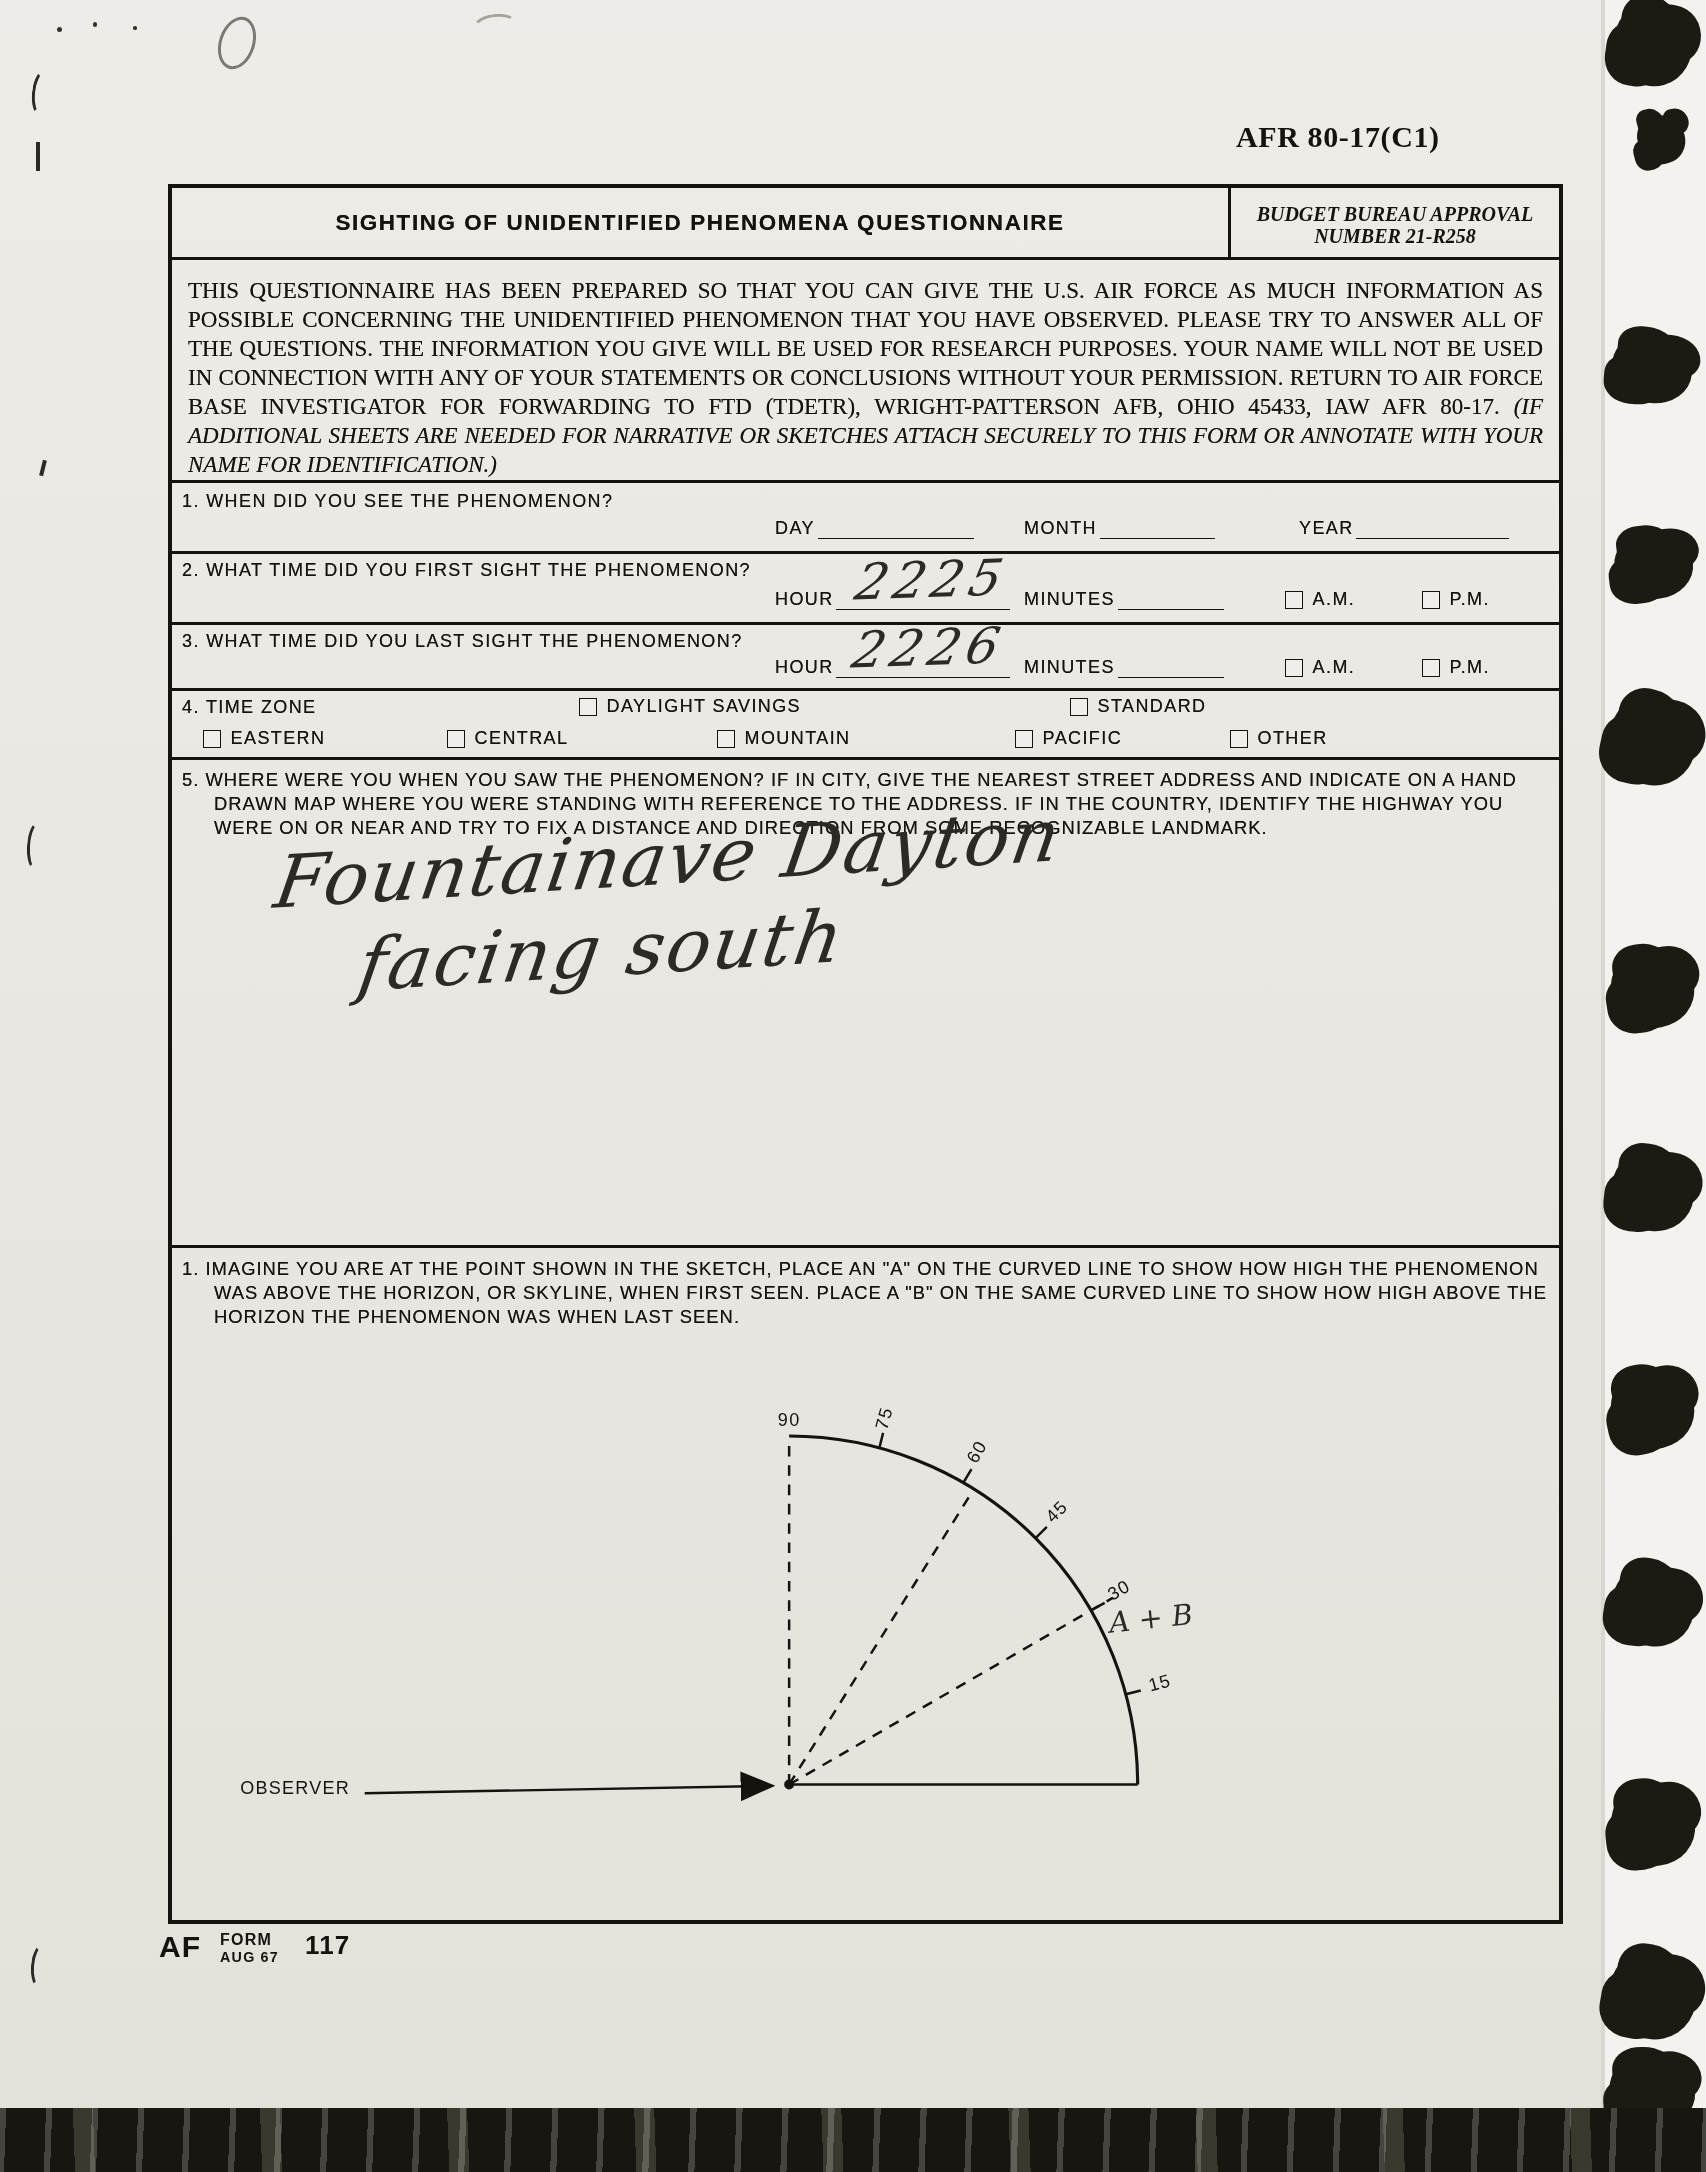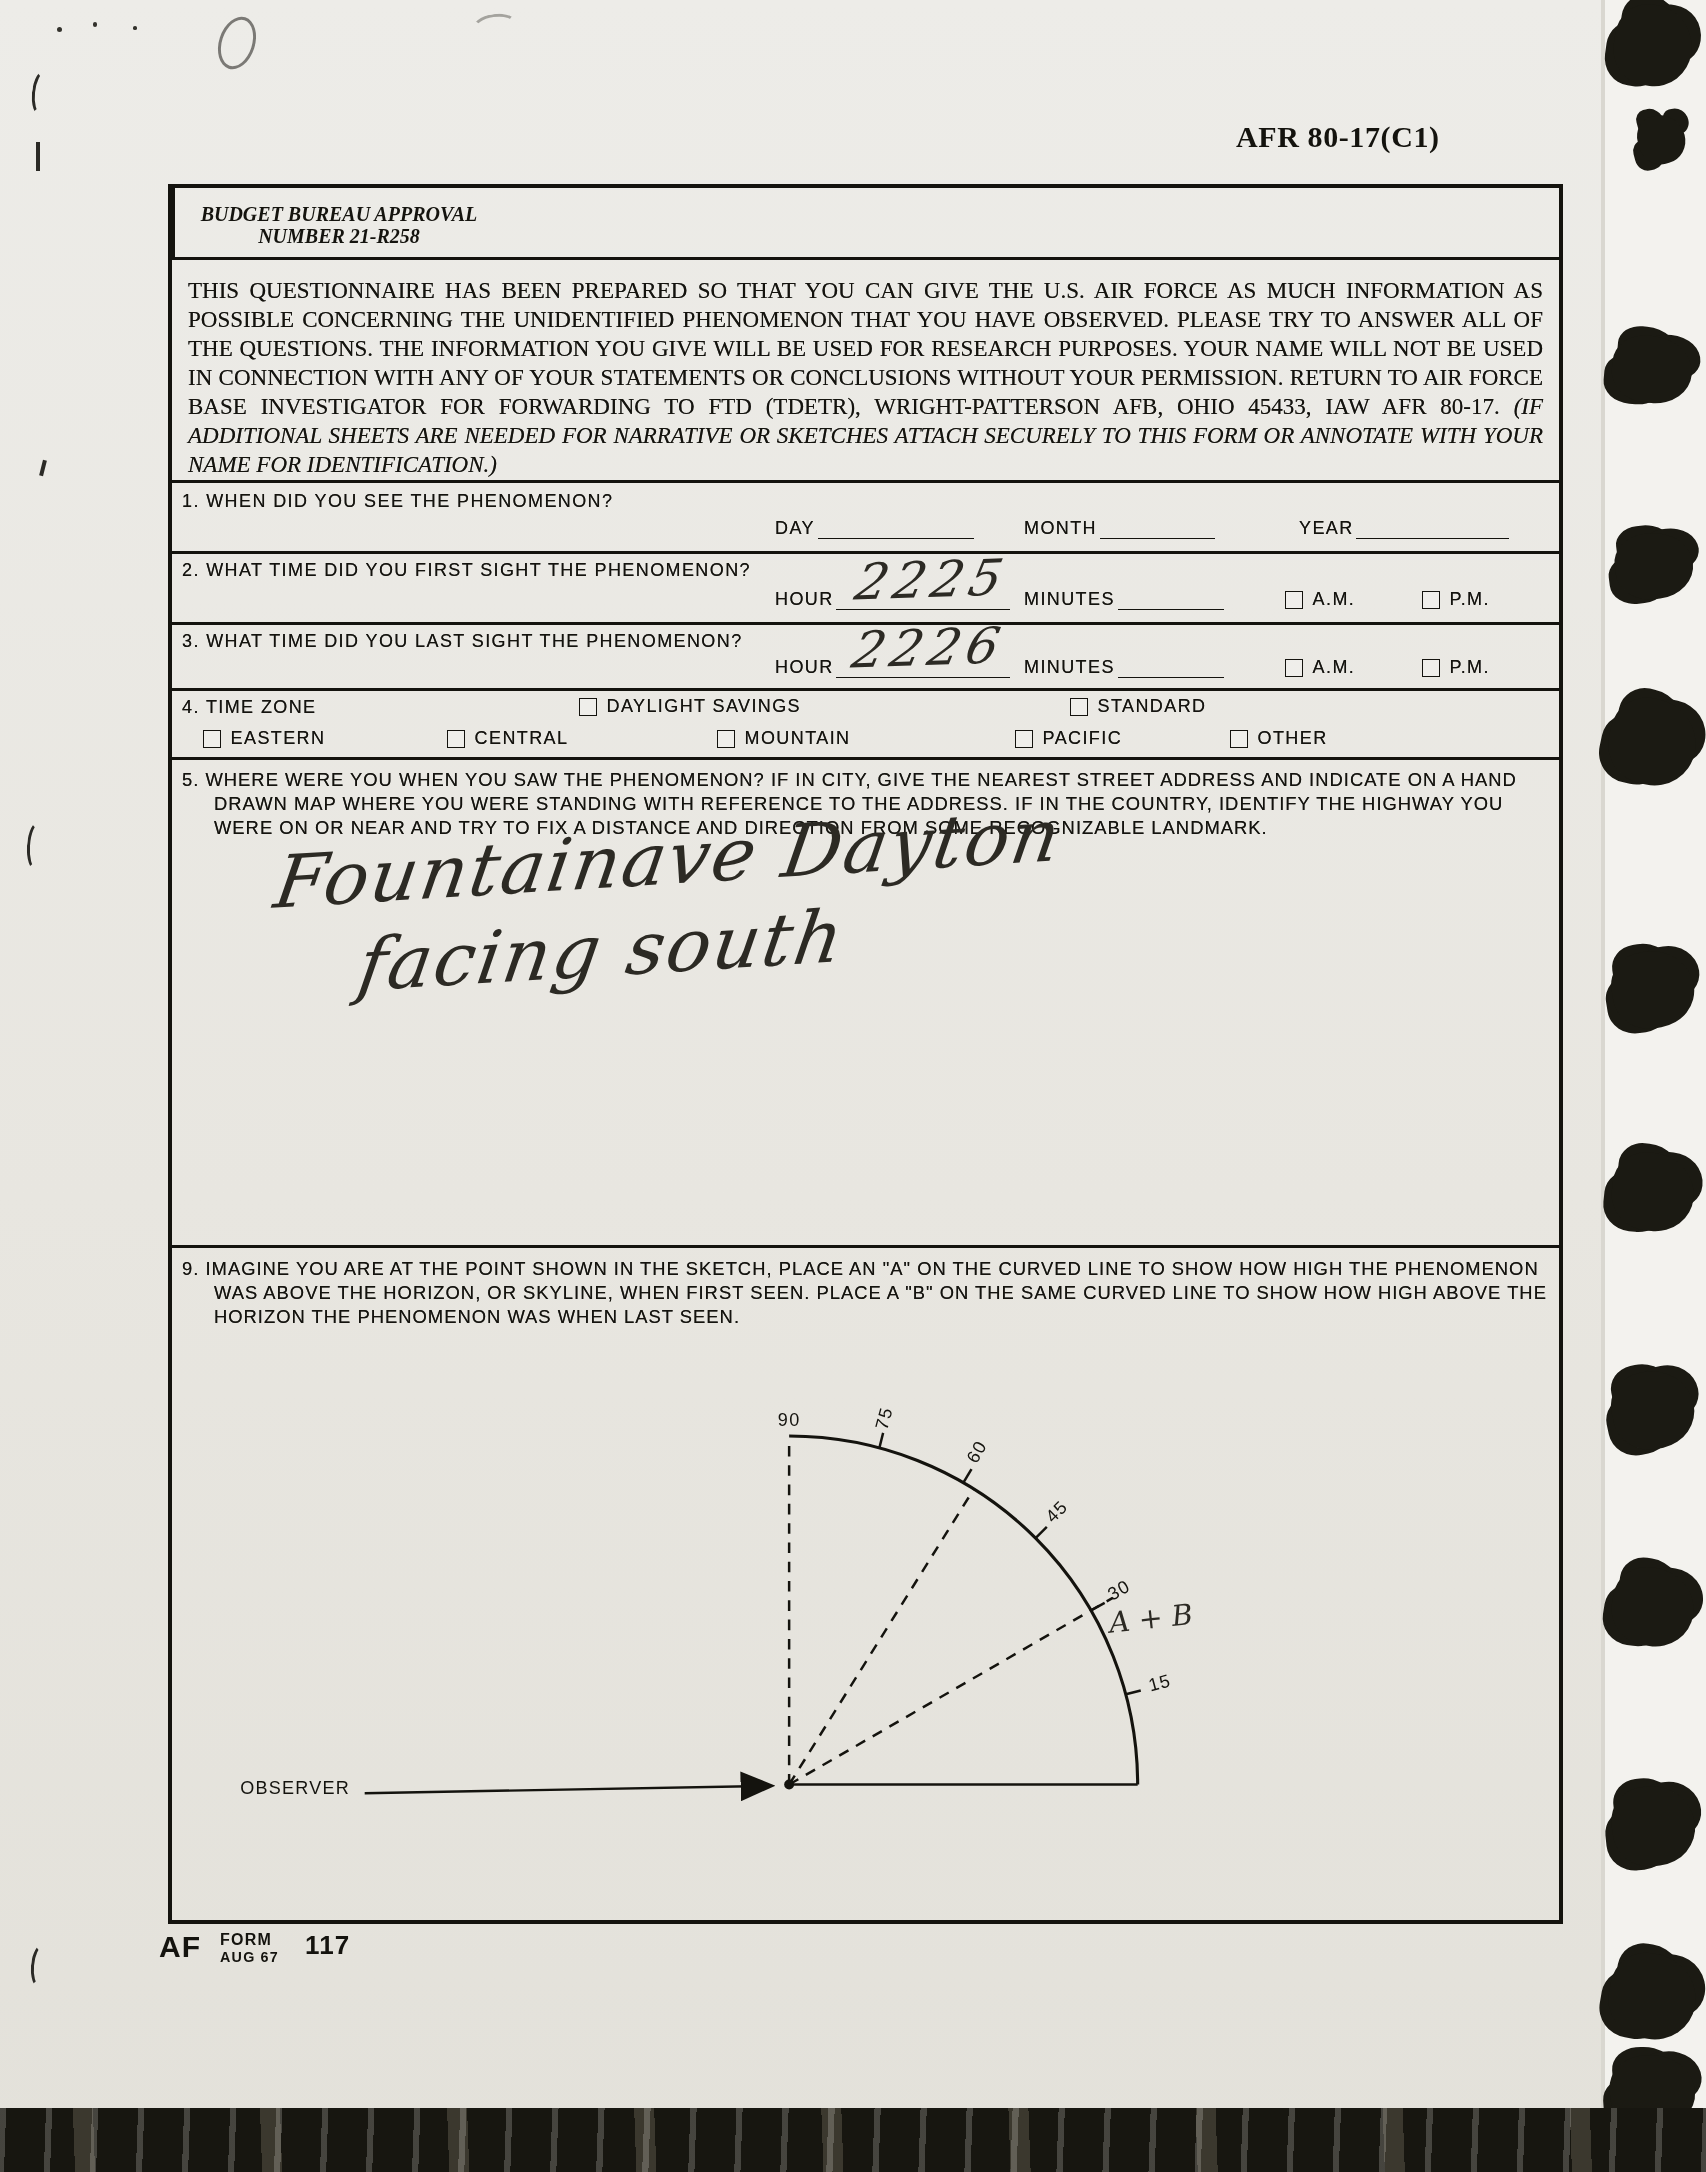--- a/index.html
+++ b/index.html
@@ -79,20 +79,21 @@
 <div class="tick-mark" style="left:36px;top:142px;width:3.7px;height:29px;"></div>
 <div class="tick-mark" style="left:41px;top:460px;width:4.4px;height:16px;transform:rotate(14deg);"></div>
 <div class="paren" style="left:27px;top:821px;width:21px;height:50px;transform:rotate(4deg);"></div>
 <div class="paren" style="left:31px;top:1944px;width:20px;height:44px;transform:rotate(5deg);"></div>
 
 <div class="ref">AFR 80-17(C1)</div>
 
 <div class="form">
 
   <div class="section form-header">
+    <div class="form-title">SIGHTING OF UNIDENTIFIED PHENOMENA QUESTIONNAIRE</div>
     <div class="approval">
       <div>BUDGET BUREAU APPROVAL</div>
       <div>NUMBER 21-R258</div>
     </div>
   </div>
 
   <div class="section intro">
     <span>THIS QUESTIONNAIRE HAS BEEN PREPARED SO THAT YOU CAN GIVE THE U.S. AIR FORCE AS MUCH INFORMATION AS POSSIBLE CONCERNING THE UNIDENTIFIED PHENOMENON THAT YOU HAVE OBSERVED.  PLEASE TRY TO ANSWER ALL OF THE QUESTIONS.  THE INFORMATION YOU GIVE WILL BE USED FOR RESEARCH PURPOSES.  YOUR NAME WILL NOT BE USED IN CONNECTION WITH ANY OF YOUR STATEMENTS OR CONCLUSIONS WITHOUT YOUR PERMISSION.  RETURN TO AIR FORCE BASE INVESTIGATOR FOR FORWARDING TO FTD (TDETR), WRIGHT-PATTERSON AFB, OHIO 45433, IAW AFR 80-17.</span>
     <span class="note">(IF ADDITIONAL SHEETS ARE NEEDED FOR NARRATIVE OR SKETCHES ATTACH SECURELY TO THIS FORM OR ANNOTATE WITH YOUR NAME FOR IDENTIFICATION.)</span>
   </div>
@@ -187,21 +188,21 @@
     </div>
   </div>
 
   <div class="section" style="height:488px;">
     <div class="qpara abs" style="left:10px;top:7.5px;width:1367px;">5. WHERE WERE YOU WHEN YOU SAW THE PHENOMENON?  IF IN CITY, GIVE THE NEAREST STREET ADDRESS AND INDICATE ON A HAND DRAWN MAP WHERE YOU WERE STANDING WITH REFERENCE TO THE ADDRESS.  IF IN THE COUNTRY, IDENTIFY THE HIGHWAY YOU WERE ON OR NEAR AND TRY TO FIX A DISTANCE AND DIRECTION FROM SOME RECOGNIZABLE LANDMARK.</div>
     <div class="hw hw-big abs" style="left:108px;top:62px;">Fountainave Dayton</div>
     <div class="hw hw-big abs" style="left:190px;top:154px;">facing south</div>
   </div>
 
   <div class="section" style="height:672px;">
-    <div class="qpara abs" style="left:10px;top:8.7px;width:1367px;">9. IMAGINE YOU ARE AT THE POINT SHOWN IN THE SKETCH, PLACE AN "A" ON THE CURVED LINE TO SHOW HOW HIGH THE PHENOMENON WAS ABOVE THE HORIZON, OR SKYLINE, WHEN FIRST SEEN.  PLACE A "B" ON THE SAME CURVED LINE TO SHOW HOW HIGH ABOVE THE HORIZON THE PHENOMENON WAS WHEN LAST SEEN.</div>
+    <div class="qpara abs" style="left:10px;top:8.7px;width:1367px;">1. IMAGINE YOU ARE AT THE POINT SHOWN IN THE SKETCH, PLACE AN "A" ON THE CURVED LINE TO SHOW HOW HIGH THE PHENOMENON WAS ABOVE THE HORIZON, OR SKYLINE, WHEN FIRST SEEN.  PLACE A "B" ON THE SAME CURVED LINE TO SHOW HOW HIGH ABOVE THE HORIZON THE PHENOMENON WAS WHEN LAST SEEN.</div>
 
     <svg class="abs" style="left:62px;top:153px;" width="1058" height="436" viewBox="0 0 1700 700">
       <defs>
         <marker id="ah" markerWidth="14" markerHeight="12" refX="12" refY="6" orient="auto">
           <path d="M0 0 L14 6 L0 12 z" fill="#14130e"></path>
         </marker>
       </defs>
 
       <path d="M 892 56 A 560 560 0 0 1 1452 616" fill="none" stroke="#14130e" stroke-width="5"></path>
 

